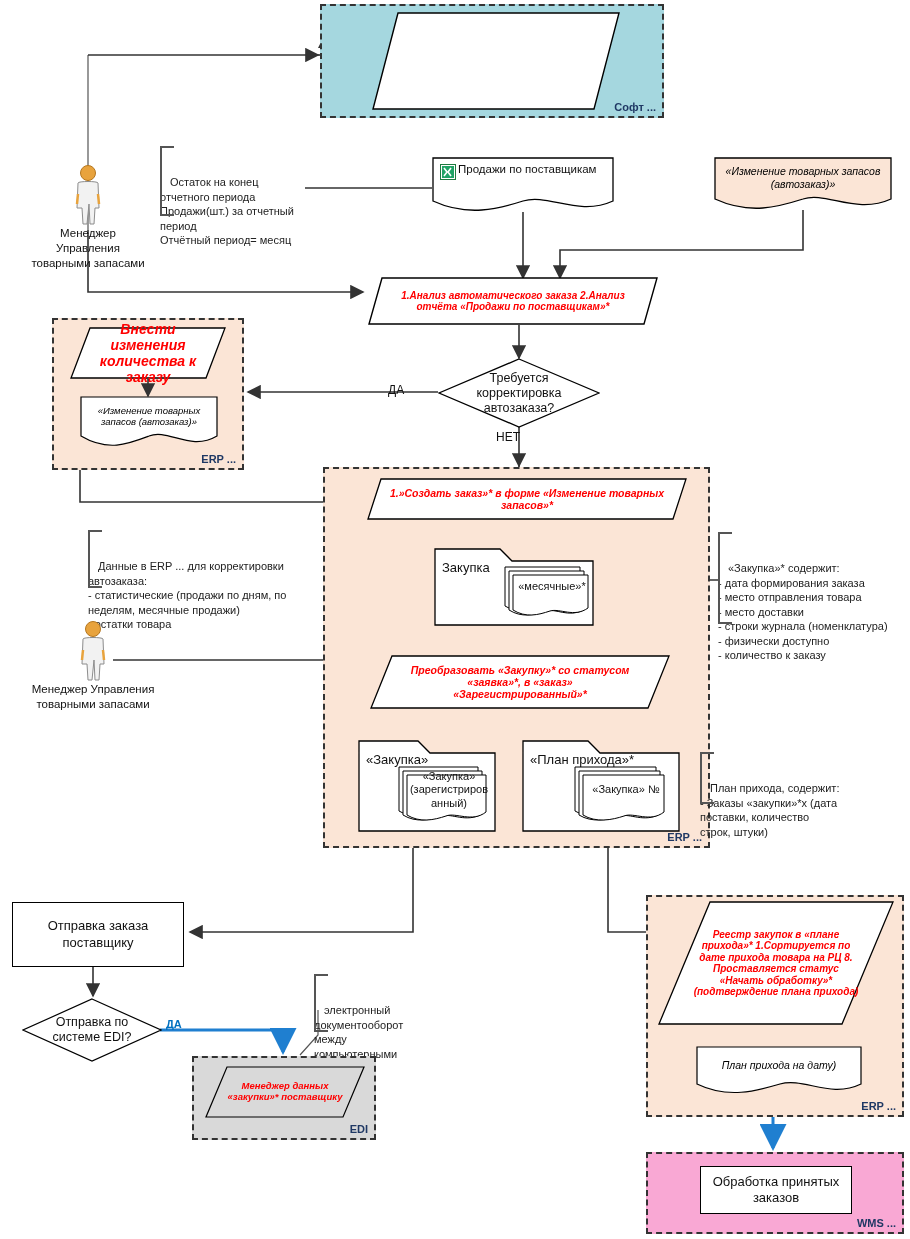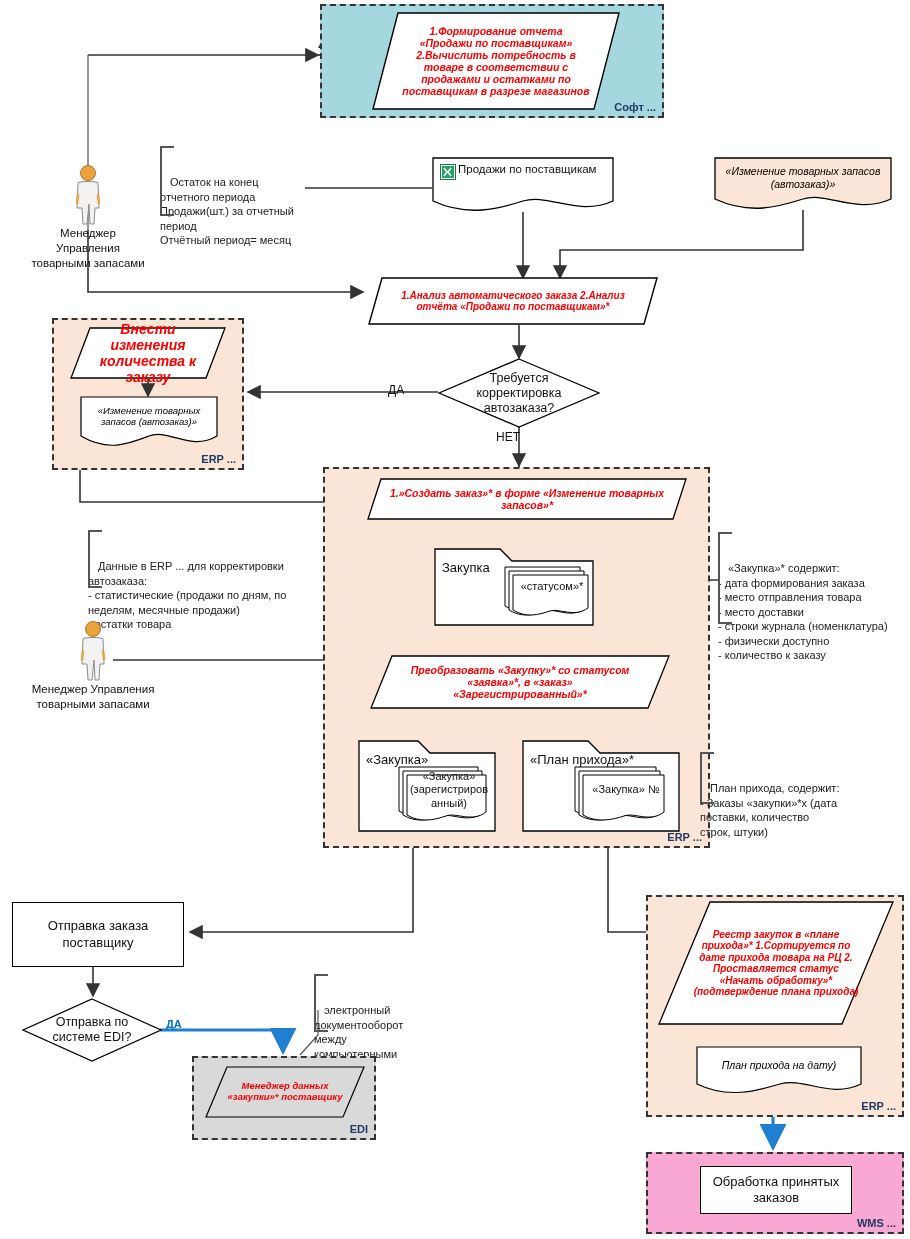--- a/index.html
+++ b/index.html
@@ -142,21 +142,20 @@
   </svg>
 
   <div class="lane lane-soft" style="left:320px;top:4px;width:344px;height:114px;">
     <span class="lane-label">Софт ...</span>
   </div>
 
   <div class="par" style="left:372px;top:12px;width:248px;height:98px;">
     <svg width="248" height="98" viewBox="0 0 248 98">
       <polygon points="26,1 247,1 222,97 1,97" fill="#ffffff" stroke="#000" stroke-width="1.4"></polygon>
     </svg>
-    <div class="ptext" style="font-size:10.5px;">1.Формирование отчета «Продажи по поставщикам» 2.Вычислить потребность в товаре в соответствии с продажами и остатками по поставщикам в разрезе магазинов</div>
   </div>
 
   <div class="note" style="left:160px;top:146px;width:148px;height:70px;">
     <span class="brk"></span>
     <span class="ntx">Остаток на конец отчетного периода
 Продажи(шт.) за отчетный период
 Отчётный период= месяц</span>
   </div>
 
   <div class="doc" style="left:432px;top:157px;width:182px;height:56px;">
@@ -242,21 +241,21 @@
     <svg width="160" height="78" viewBox="0 0 160 78">
       <path d="M1,13 L1,77 L159,77 L159,13 L78,13 L66,1 L1,1 Z" fill="#ffffff" stroke="#000" stroke-width="1.3"></path>
     </svg>
     <div class="ftitle">Закупка</div>
     <div class="stack" style="left:70px;top:18px;width:88px;height:52px;">
       <svg width="88" height="52" viewBox="0 0 88 52">
         <path d="M1,1 L76,1 L76,40 C60,48 48,38 38,41 C26,45 14,48 1,40 Z" fill="#fff" stroke="#000" stroke-width="1"></path>
         <path d="M5,5 L80,5 L80,44 C64,52 52,42 42,45 C30,49 18,52 5,44 Z" fill="#fff" stroke="#000" stroke-width="1"></path>
         <path d="M9,9 L84,9 L84,42 C70,52 56,42 46,45 C34,49 22,52 9,44 Z" fill="#fff" stroke="#000" stroke-width="1"></path>
       </svg>
-      <div class="stx">«статусом»*</div>
+      <div class="stx">«месячные»*</div>
     </div>
   </div>
 
   <div class="par" style="left:370px;top:655px;width:300px;height:54px;">
     <svg width="300" height="54" viewBox="0 0 300 54">
       <polygon points="22,1 299,1 278,53 1,53" fill="#ffffff" stroke="#000" stroke-width="1.3"></polygon>
     </svg>
     <div class="ptext" style="font-size:10.5px;">Преобразовать «Закупку»* со статусом «заявка»*, в «заказ» «Зарегистрированный»*</div>
   </div>
 
@@ -353,21 +352,21 @@
   </div>
 
   <div class="lane lane-erp" style="left:646px;top:895px;width:258px;height:222px;">
     <span class="lane-label">ERP ...</span>
   </div>
 
   <div class="par" style="left:658px;top:901px;width:236px;height:124px;">
     <svg width="236" height="124" viewBox="0 0 236 124">
       <polygon points="52,1 235,1 184,123 1,123" fill="#ffffff" stroke="#000" stroke-width="1.3"></polygon>
     </svg>
-    <div class="ptext" style="font-size:10px;left:14%;width:72%;">Реестр закупок в «плане прихода»* 1.Сортируется по дате прихода товара на РЦ 2. Проставляется статус «Начать обработку»* (подтверждение плана прихода)</div>
+    <div class="ptext" style="font-size:10px;left:14%;width:72%;">Реестр закупок в «плане прихода»* 1.Сортируется по дате прихода товара на РЦ 8. Проставляется статус «Начать обработку»* (подтверждение плана прихода)</div>
   </div>
 
   <div class="doc" style="left:696px;top:1046px;width:166px;height:50px;">
     <svg width="166" height="50" viewBox="0 0 166 50">
       <path d="M1,1 L165,1 L165,38 C134,53 108,31 84,38 C60,45 32,53 1,38 Z" fill="#ffffff" stroke="#000" stroke-width="1.2"></path>
     </svg>
     <div class="dtx" style="font-size:10.5px;font-style:italic;">План прихода на дату)</div>
   </div>
 
   <div class="lane lane-wms" style="left:646px;top:1152px;width:258px;height:82px;">

